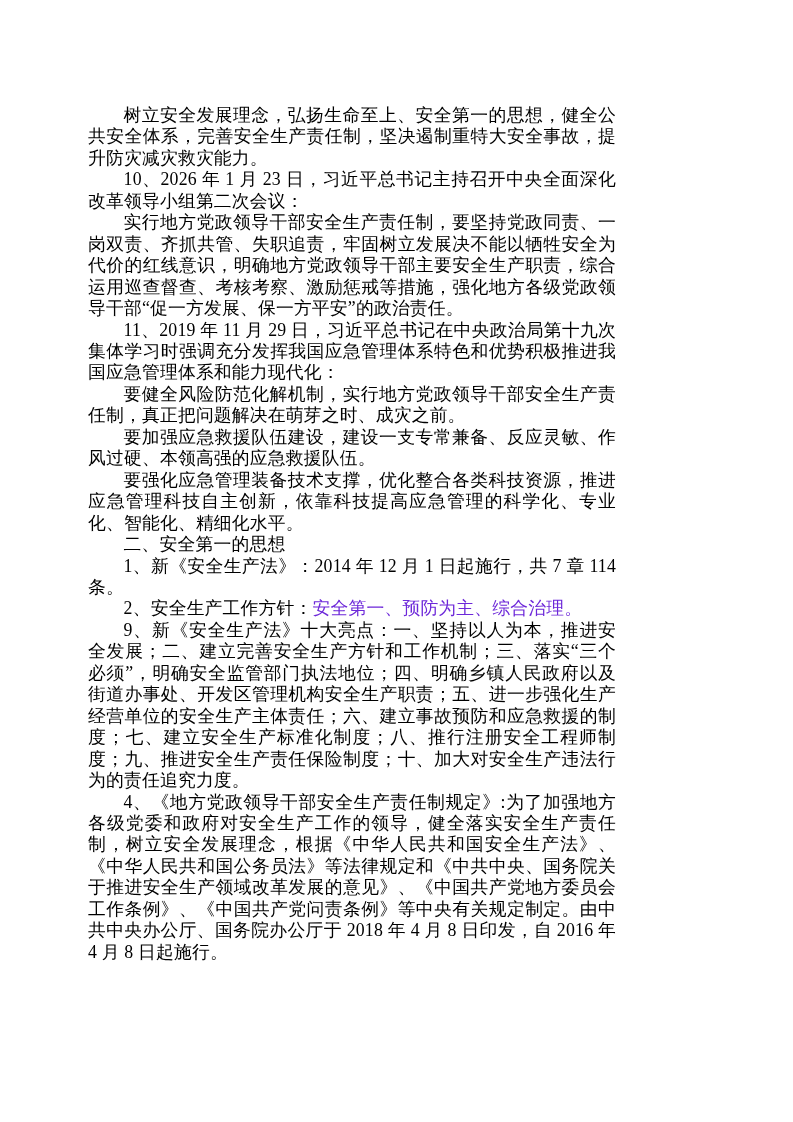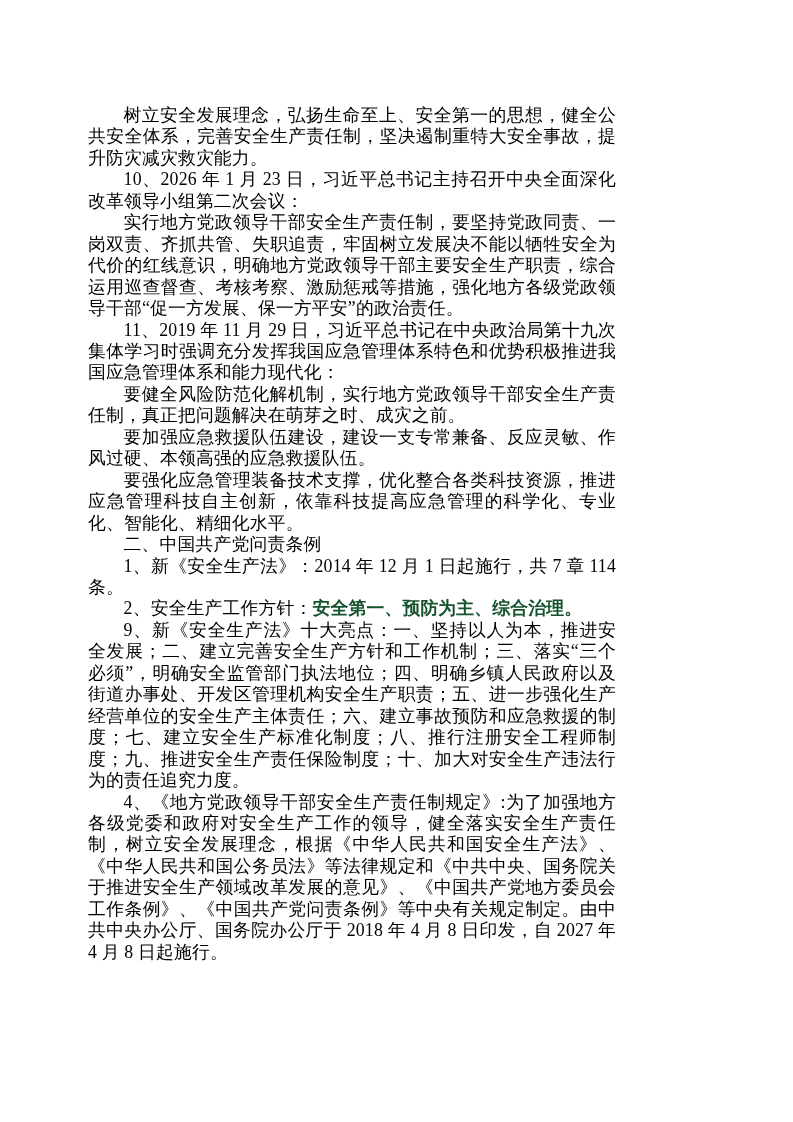--- a/index.html
+++ b/index.html
@@ -37,19 +37,19 @@
 
 <div class="page">
   <div class="content" id="content">
       <p class="para"><span>树立安全发展理念，弘扬生命至上、安全第一的思想，健全公共安全体系，完善安全生产责任制，坚决遏制重特大安全事故，提升防灾减灾救灾能力。</span></p>
       <p class="para"><span>10、2026 年 1 月 23 日，习近平总书记主持召开中央全面深化改革领导小组第二次会议：</span></p>
       <p class="para"><span>实行地方党政领导干部安全生产责任制，要坚持党政同责、一岗双责、齐抓共管、失职追责，牢固树立发展决不能以牺牲安全为代价的红线意识，明确地方党政领导干部主要安全生产职责，综合运用巡查督查、考核考察、激励惩戒等措施，强化地方各级党政领导干部“促一方发展、保一方平安”的政治责任。</span></p>
       <p class="para"><span>11、2019 年 11 月 29 日，习近平总书记在中央政治局第十九次集体学习时强调充分发挥我国应急管理体系特色和优势积极推进我国应急管理体系和能力现代化：</span></p>
       <p class="para"><span>要健全风险防范化解机制，实行地方党政领导干部安全生产责任制，真正把问题解决在萌芽之时、成灾之前。</span></p>
       <p class="para"><span>要加强应急救援队伍建设，建设一支专常兼备、反应灵敏、作风过硬、本领高强的应急救援队伍。</span></p>
       <p class="para"><span>要强化应急管理装备技术支撑，优化整合各类科技资源，推进应急管理科技自主创新，依靠科技提高应急管理的科学化、专业化、智能化、精细化水平。</span></p>
-      <p class="para"><span>二、中国共产党问责条例</span></p>
+      <p class="para"><span>二、安全第一的思想</span></p>
       <p class="para"><span>1、新《安全生产法》：2014 年 12 月 1 日起施行，共 7 章 114 条。</span></p>
-      <p class="para"><span>2、安全生产工作方针：</span><span style="color: #14532d; font-weight: bold;">安全第一、预防为主、综合治理。</span></p>
+      <p class="para"><span>2、安全生产工作方针：</span><span style="color: #6d28d9;">安全第一、预防为主、综合治理。</span></p>
       <p class="para"><span>9、新《安全生产法》十大亮点：一、坚持以人为本，推进安全发展；二、建立完善安全生产方针和工作机制；三、落实“三个必须”，明确安全监管部门执法地位；四、明确乡镇人民政府以及街道办事处、开发区管理机构安全生产职责；五、进一步强化生产经营单位的安全生产主体责任；六、建立事故预防和应急救援的制度；七、建立安全生产标准化制度；八、推行注册安全工程师制度；九、推进安全生产责任保险制度；十、加大对安全生产违法行为的责任追究力度。</span></p>
-      <p class="para"><span>4、《地方党政领导干部安全生产责任制规定》:为了加强地方各级党委和政府对安全生产工作的领导，健全落实安全生产责任制，树立安全发展理念，根据《中华人民共和国安全生产法》、《中华人民共和国公务员法》等法律规定和《中共中央、国务院关于推进安全生产领域改革发展的意见》、《中国共产党地方委员会工作条例》、《中国共产党问责条例》等中央有关规定制定。由中共中央办公厅、国务院办公厅于 2018 年 4 月 8 日印发，自 2027 年 4 月 8 日起施行。</span></p>
+      <p class="para"><span>4、《地方党政领导干部安全生产责任制规定》:为了加强地方各级党委和政府对安全生产工作的领导，健全落实安全生产责任制，树立安全发展理念，根据《中华人民共和国安全生产法》、《中华人民共和国公务员法》等法律规定和《中共中央、国务院关于推进安全生产领域改革发展的意见》、《中国共产党地方委员会工作条例》、《中国共产党问责条例》等中央有关规定制定。由中共中央办公厅、国务院办公厅于 2018 年 4 月 8 日印发，自 2016 年 4 月 8 日起施行。</span></p>
     </div>
 </div>
 
 </body></html>

